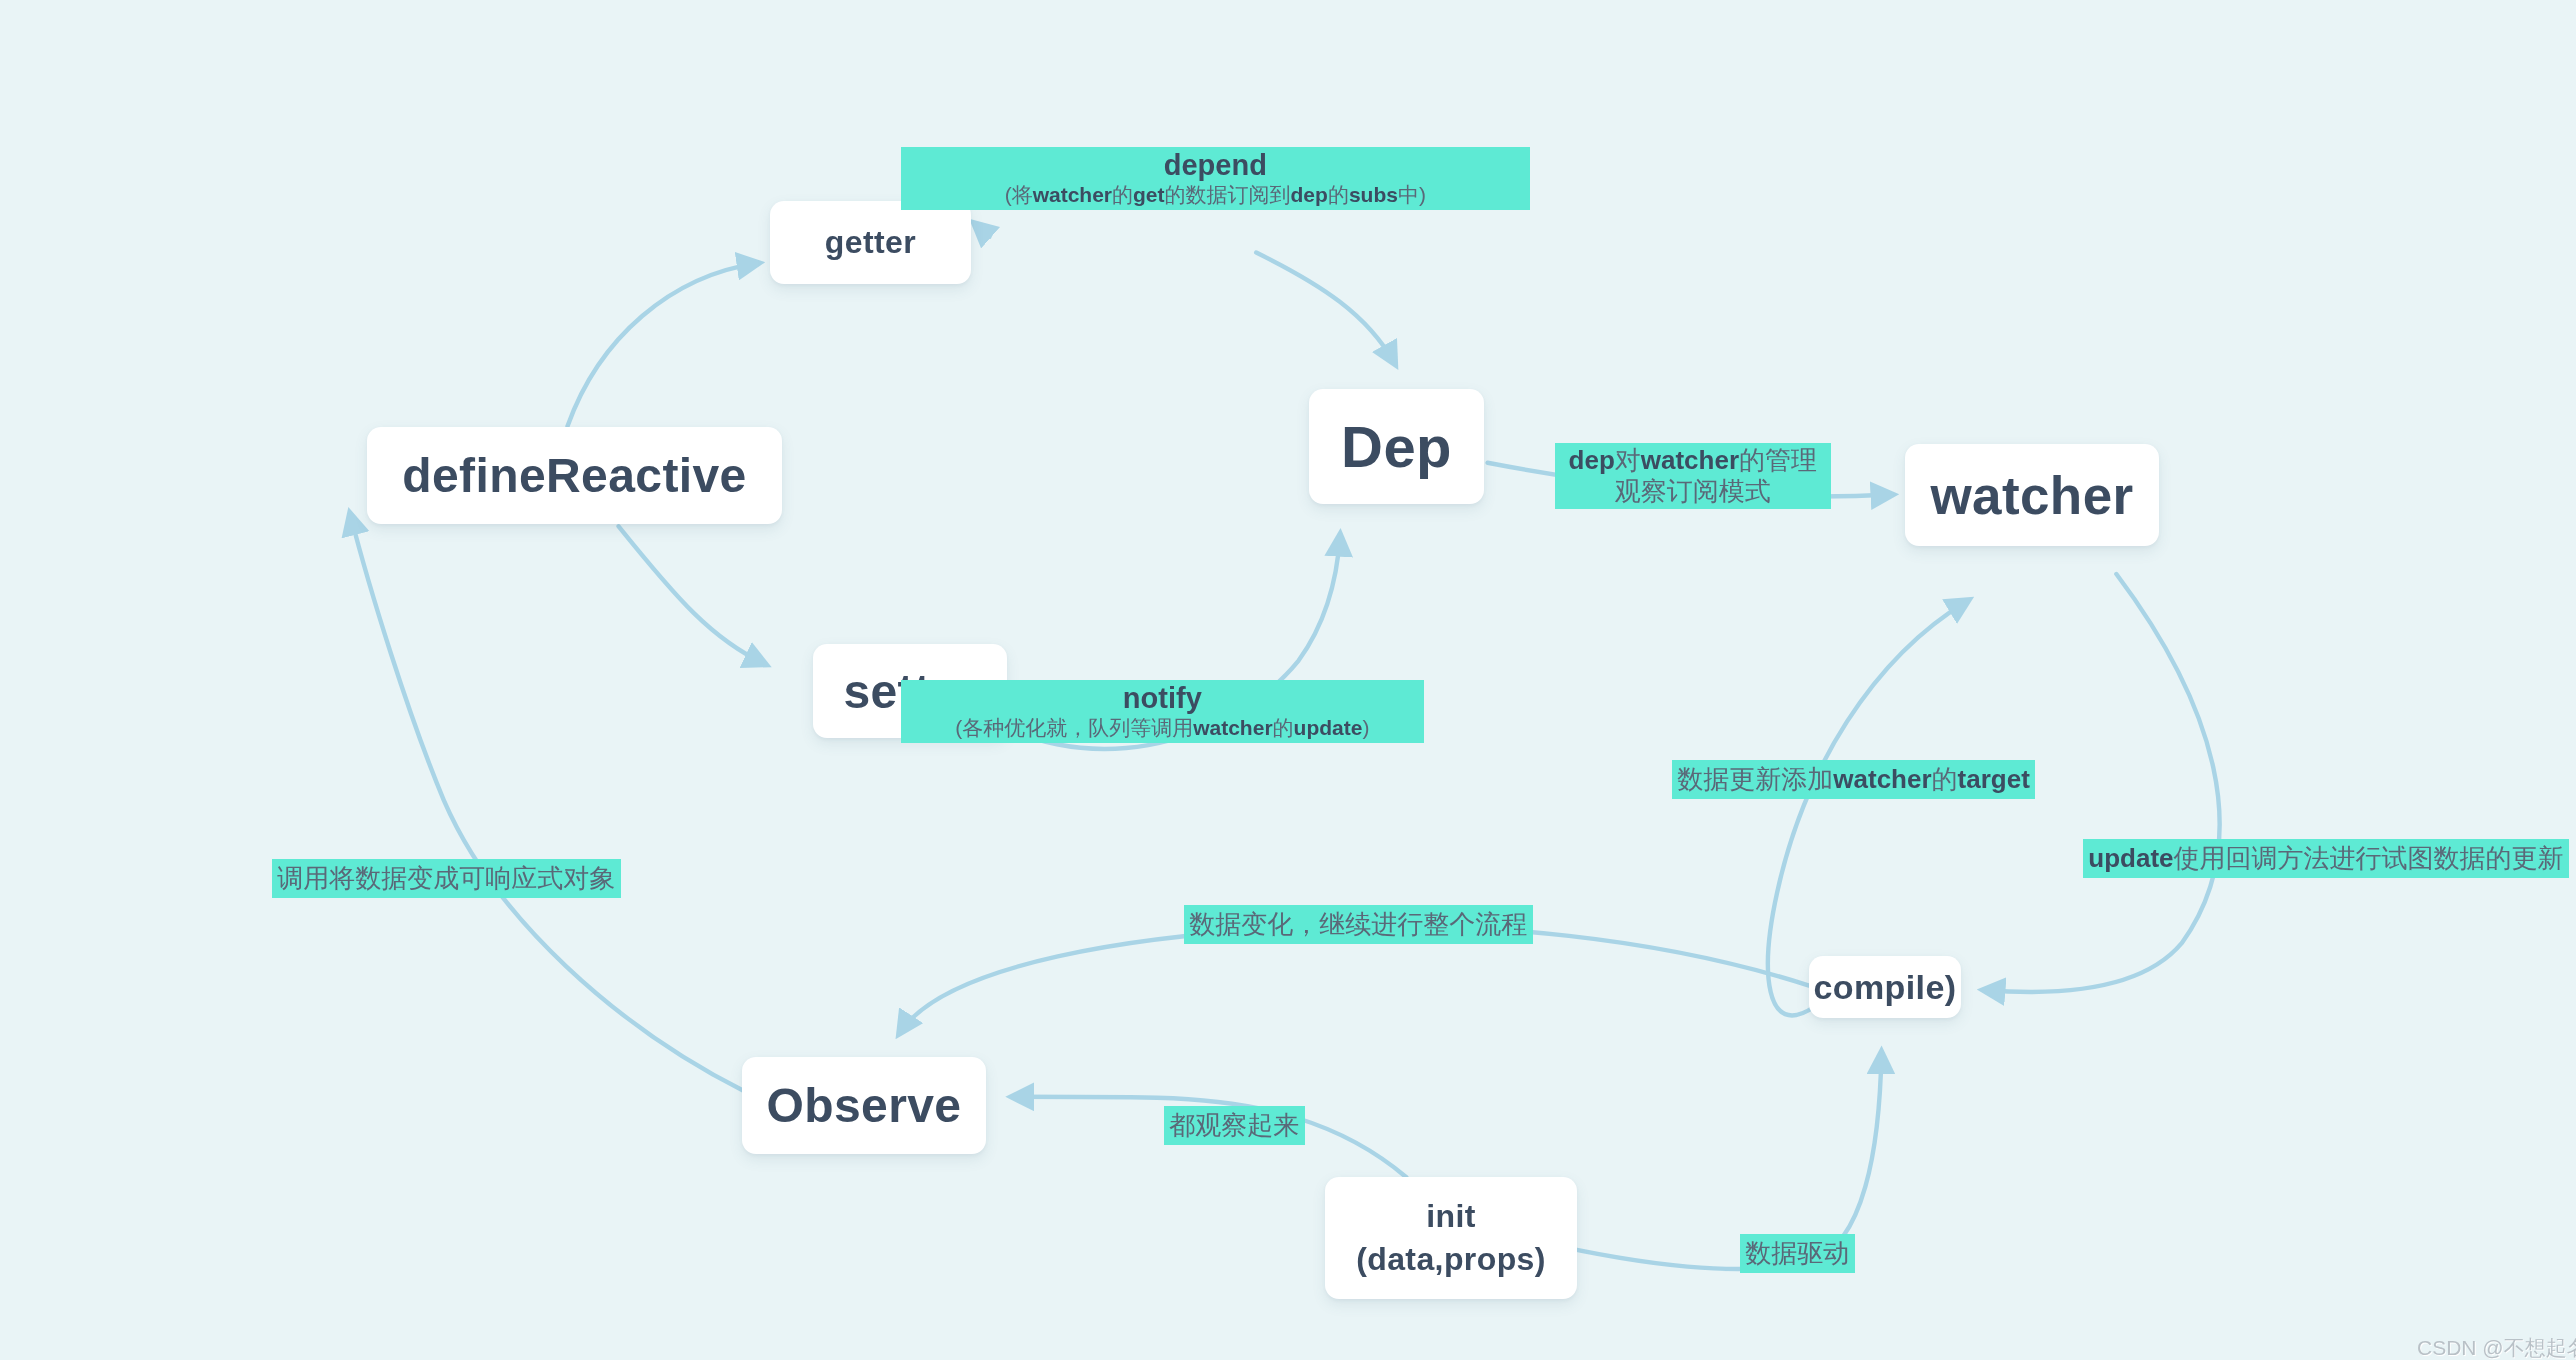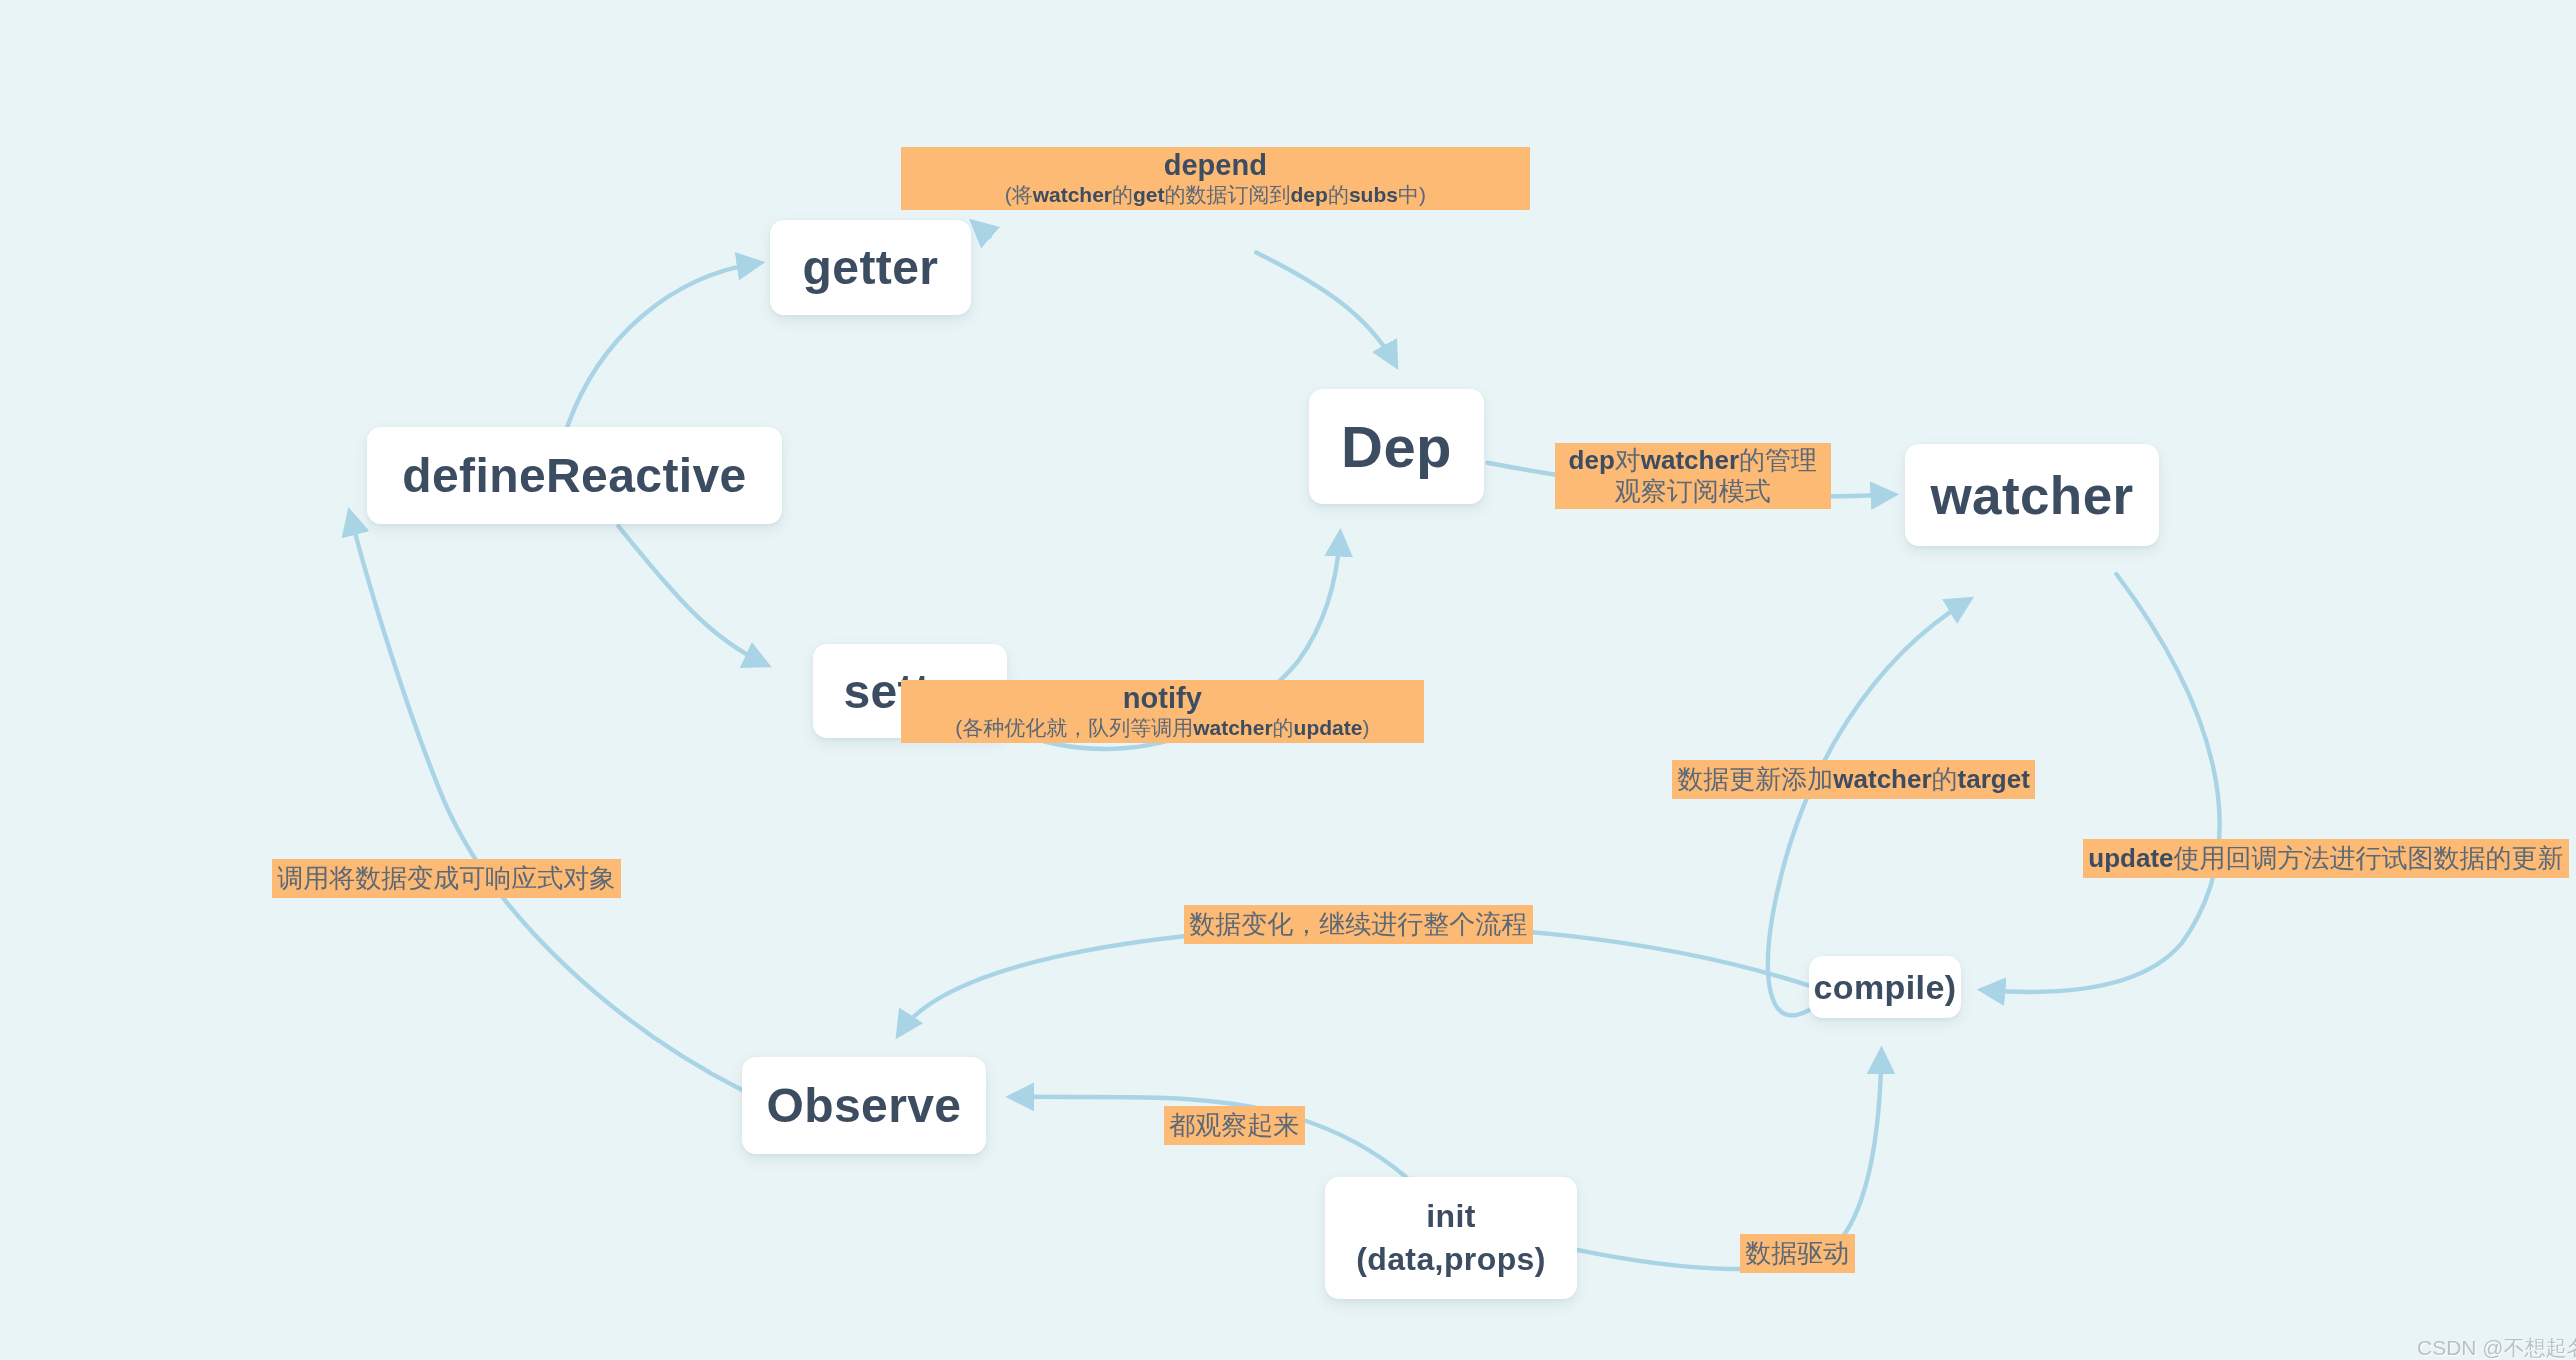--- a/index.html
+++ b/index.html
@@ -11,32 +11,32 @@
   .canvas{position:relative;width:2576px;height:1360px;background:#e9f4f6;}
   svg.edges{position:absolute;left:0;top:0;width:2576px;height:1360px;}
 
   
   .node{
     position:absolute;display:flex;align-items:center;justify-content:center;
     background:#ffffff;border-radius:14px;
     box-shadow:0 5.3px 14px rgba(70,110,130,0.10), 0 1.8px 3.5px rgba(70,110,130,0.06);
     color:#3c4c61;font-weight:bold;text-align:center;letter-spacing:0.4px;
   }
-  .n-getter        {left:770px;  top:220px;  width:201px; height:95px; font-size:48px;}
+  .n-getter        {left:770px;  top:201px;  width:201px; height:83px; font-size:32px;}
   .n-defineReactive{left:367px;  top:427px;  width:415px; height:97px; font-size:48px;}
   .n-dep           {left:1309px; top:389px;  width:175px; height:115px; font-size:58px;}
   .n-watcher       {left:1905px; top:444px;  width:254px; height:102px; font-size:53px;}
   .n-setter        {left:777px;  top:644px;  width:194px; height:94px; font-size:48px;margin-left:36px;}
   .n-compile       {left:1809px; top:956px; width:152px; height:62px;  font-size:34px;}
   .n-observe       {left:742px;  top:1057px; width:244px; height:97px; font-size:48px;}
   .n-init          {left:1325px; top:1177px; width:252px; height:122px; font-size:32px; line-height:1.35; flex-direction:column;}
 
   
   .elabel{
-    position:absolute;background:#fdba74;padding:1.8px 5.3px;
+    position:absolute;background:#5eead4;padding:1.8px 5.3px;
     font-size:26px;color:#5a6878;white-space:nowrap;
   }
   .elabel .seg{color:#5a6878;}
   .elabel .seg-b{color:#3c4c61;font-weight:bold;}
   .elabel-center{text-align:center;}
   .elabel-title{font-size:29px;line-height:1.15;}
   .elabel-desc{font-size:21px;line-height:1.25;}
   .l-depend      {left:901px; top:147px;  width:618px;}
   .l-depwatcher  {left:1555px; top:443px;  width:265px; line-height:1.2;}
   .l-notify      {left:901px; top:680px;  width:512px;}

